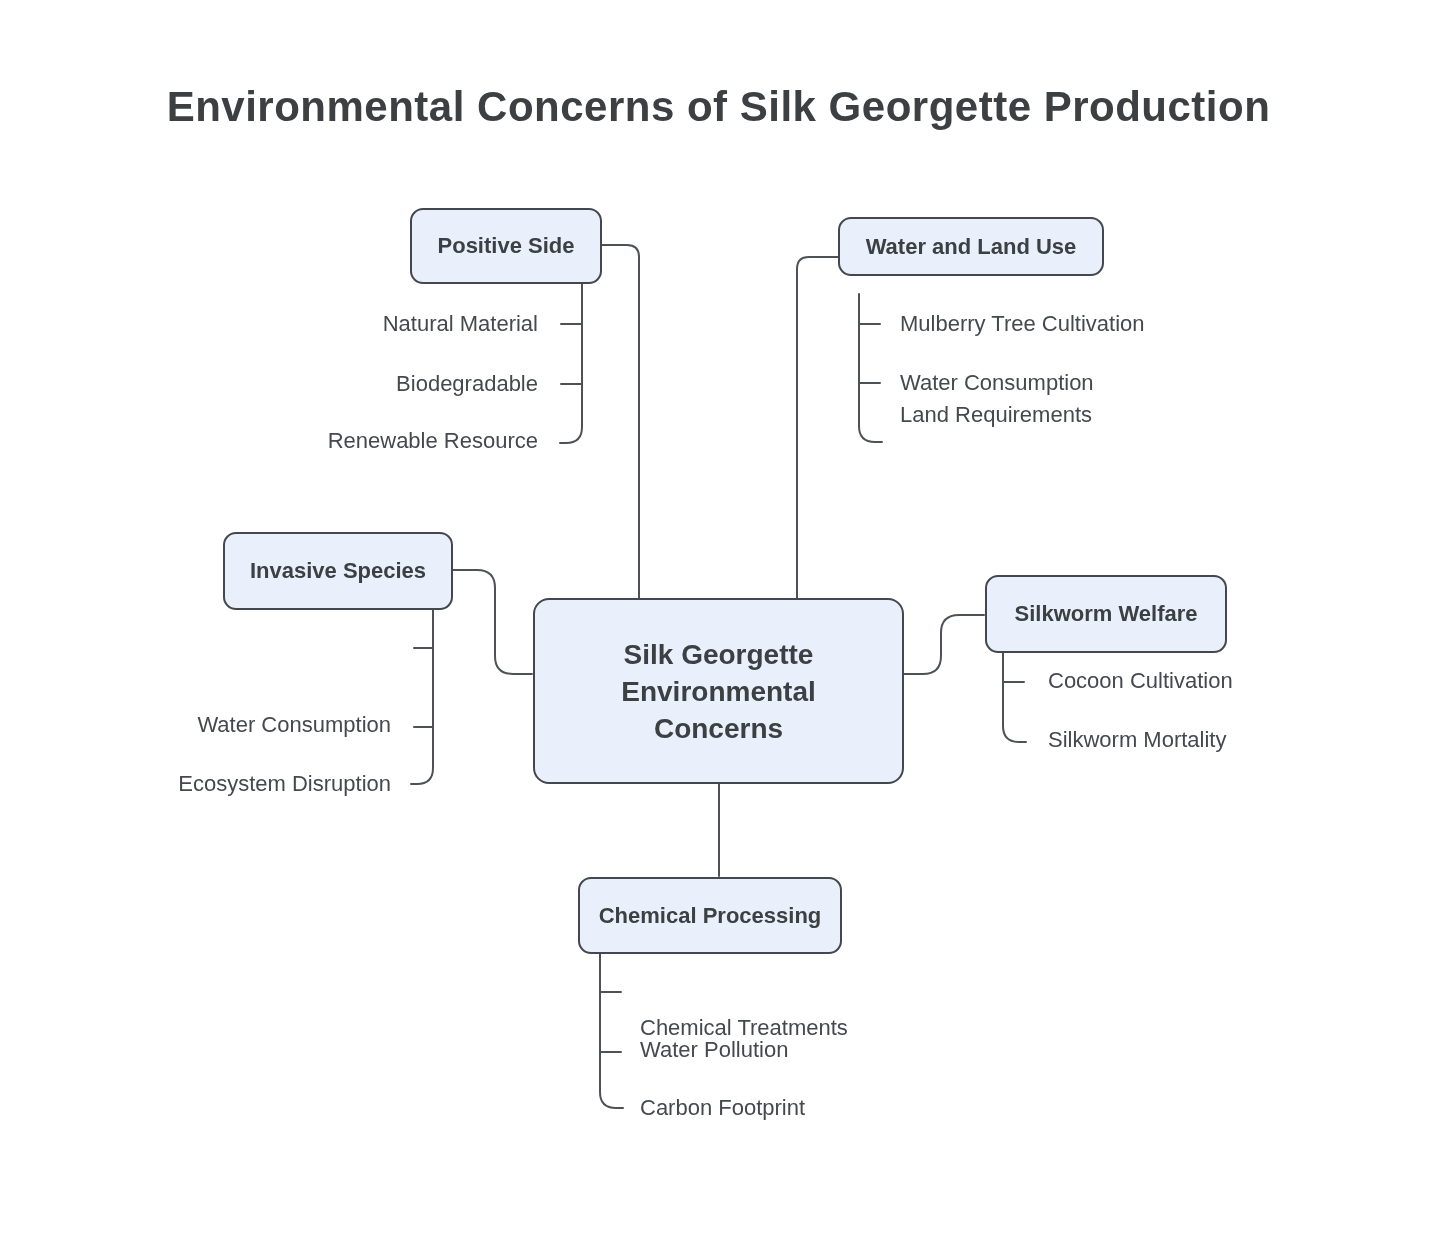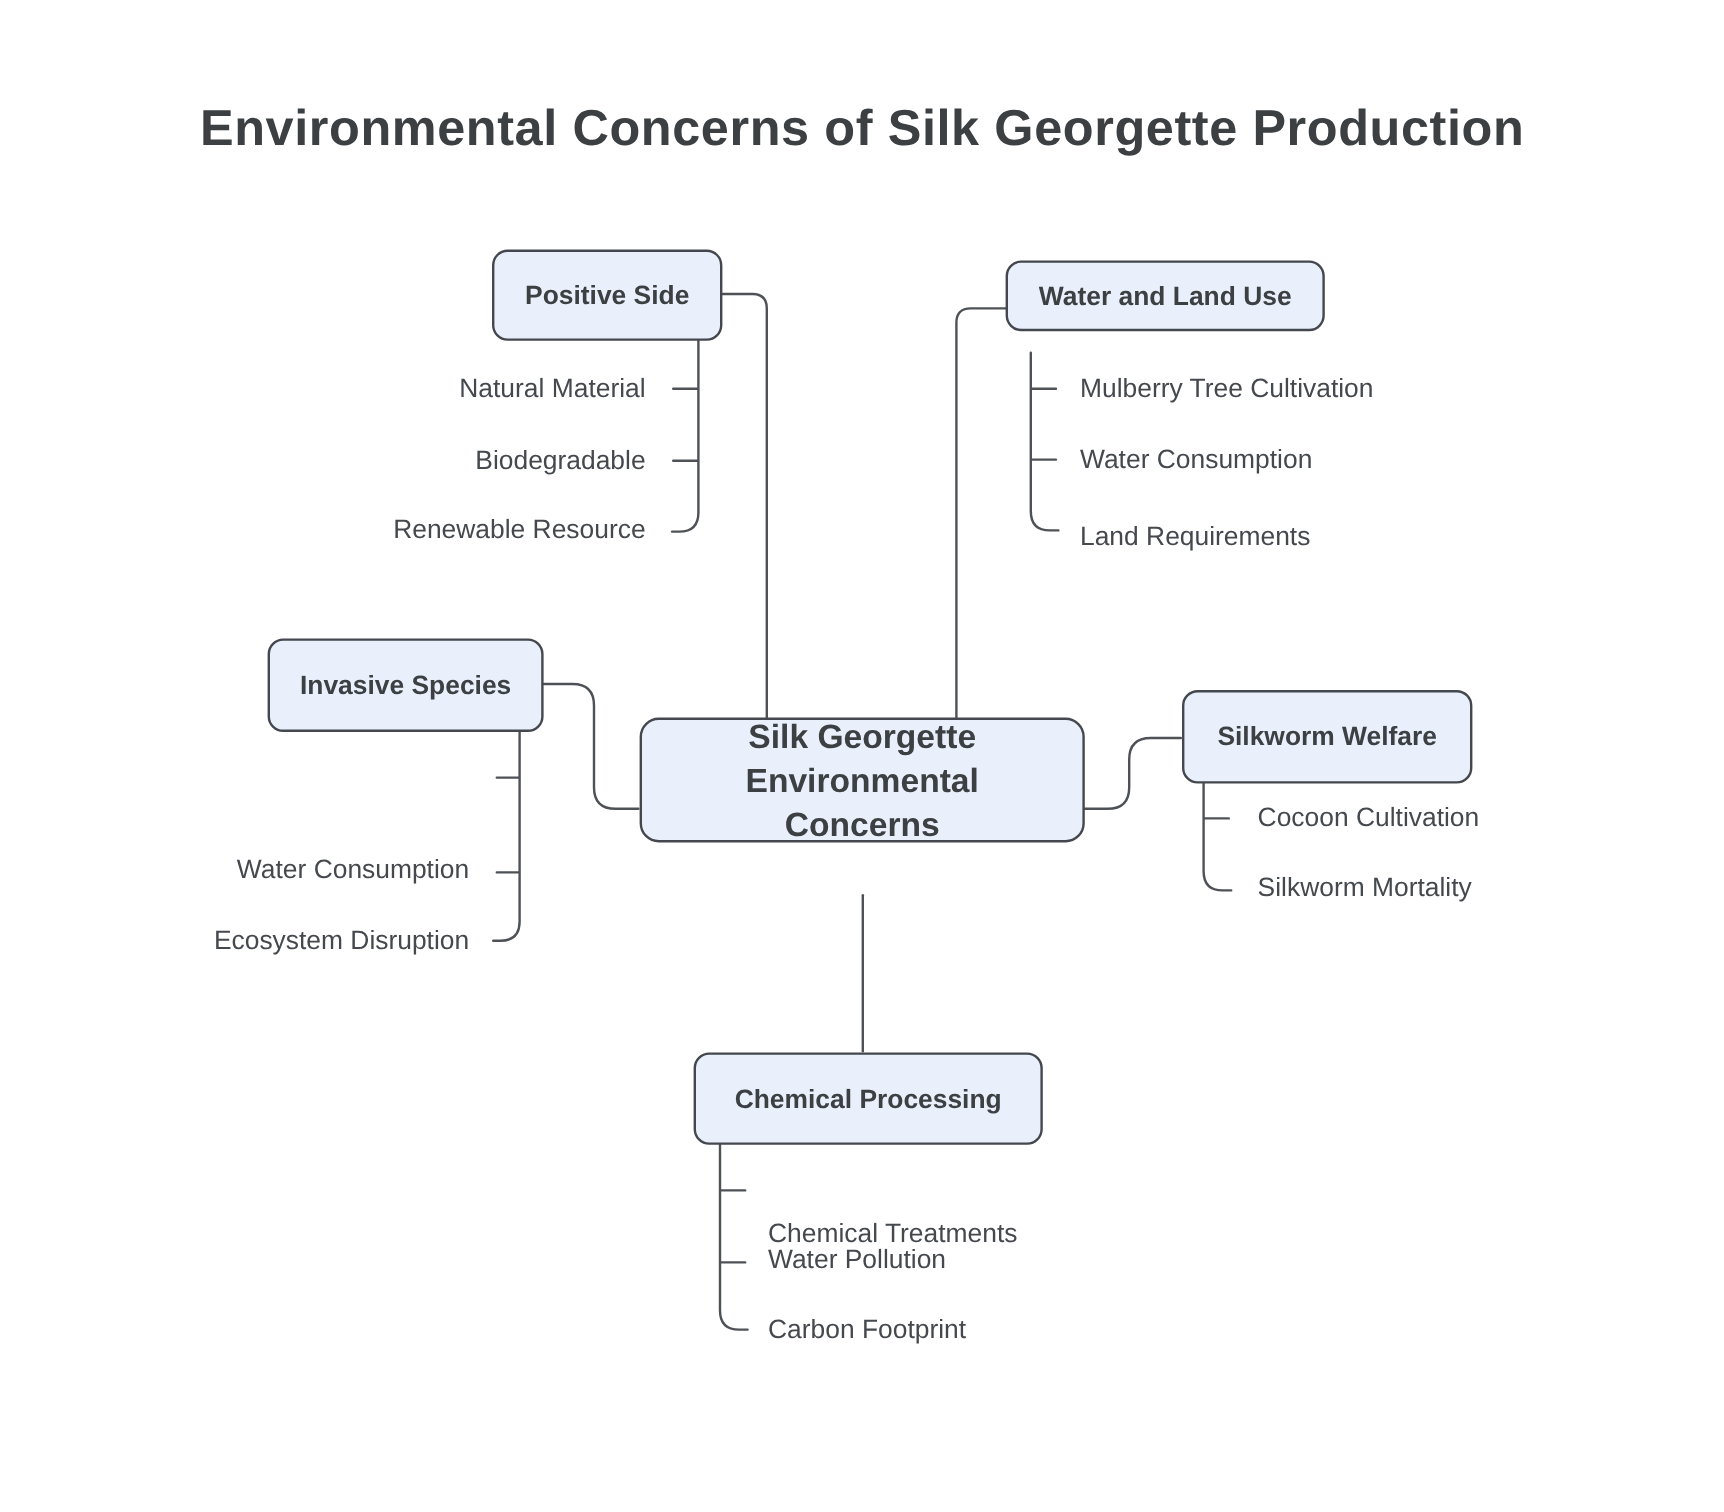--- a/index.html
+++ b/index.html
@@ -86,37 +86,37 @@
     <path d="M904 674 H923 Q941 674 941 656 V633 Q941 615 959 615 H984"></path>
     <path d="M719 746 V876"></path>
 
     <path d="M582 284 V427 Q582 443 566 443 H560 M582 324 H561 M582 384 H561"></path>
     <path d="M859 294 V426 Q859 442 875 442 H882 M859 324 H880 M859 383 H880"></path>
     <path d="M433 610 V768 Q433 784 417 784 H411 M433 648 H414 M433 727 H414"></path>
     <path d="M1003 653 V726 Q1003 742 1019 742 H1026 M1003 682 H1024"></path>
     <path d="M600 954 V1092 Q600 1108 616 1108 H623 M600 992 H621 M600 1052 H621"></path>
   </svg>
 
-  <div class="node root" style="left:533px; top:598px; width:371px; height:104px;">
+  <div class="node root" style="left:533px; top:598px; width:371px; height:186px;">
     <span>Silk Georgette Environmental Concerns</span>
   </div>
 
   <div class="node branch" style="left:410px; top:208px; width:192px; height:76px;">Positive Side</div>
   <div class="node branch" style="left:838px; top:217px; width:266px; height:59px;">Water and Land Use</div>
   <div class="node branch" style="left:223px; top:532px; width:230px; height:78px;">Invasive Species</div>
   <div class="node branch" style="left:985px; top:575px; width:242px; height:78px;">Silkworm Welfare</div>
-  <div class="node branch" style="left:578px; top:877px; width:291px; height:77px;">Chemical Processing</div>
+  <div class="node branch" style="left:578px; top:877px; width:264px; height:77px;">Chemical Processing</div>
 
   <div class="leaf r" style="right:899px; top:309px;">Natural Material</div>
   <div class="leaf r" style="right:899px; top:369px;">Biodegradable</div>
   <div class="leaf r" style="right:899px; top:426px;">Renewable Resource</div>
 
   <div class="leaf" style="left:900px; top:309px;">Mulberry Tree Cultivation</div>
   <div class="leaf" style="left:900px; top:368px;">Water Consumption</div>
-  <div class="leaf" style="left:900px; top:432px;text-align:center;">Land Requirements</div>
+  <div class="leaf" style="left:900px; top:400px;text-align:center;">Land Requirements</div>
 
   <div class="leaf r" style="right:1046px; top:710px;">Water Consumption</div>
   <div class="leaf r" style="right:1046px; top:769px;">Ecosystem Disruption</div>
 
   <div class="leaf" style="left:1048px; top:666px;">Cocoon Cultivation</div>
   <div class="leaf" style="left:1048px; top:725px;">Silkworm Mortality</div>
 
   <div class="leaf" style="left:640px; top:1013px;">Chemical Treatments</div>
   <div class="leaf" style="left:640px; top:1035px;">Water Pollution</div>
   <div class="leaf" style="left:640px; top:1093px;text-align:right;">Carbon Footprint</div>

